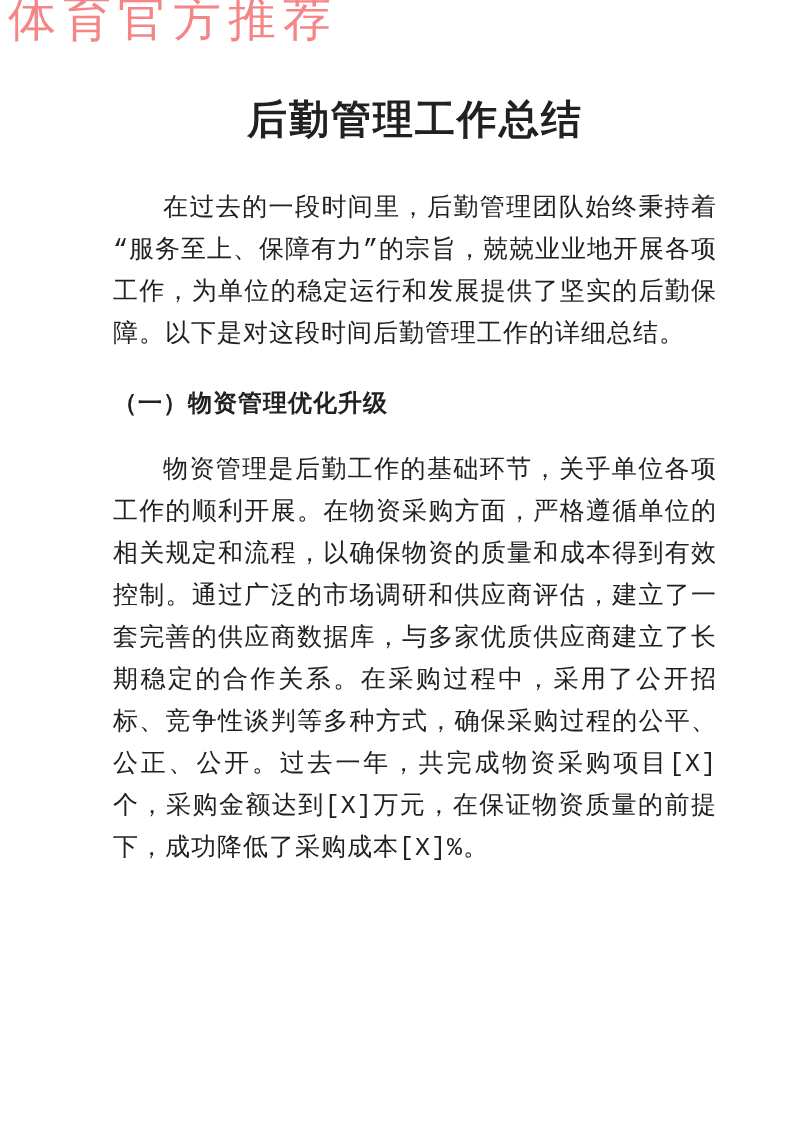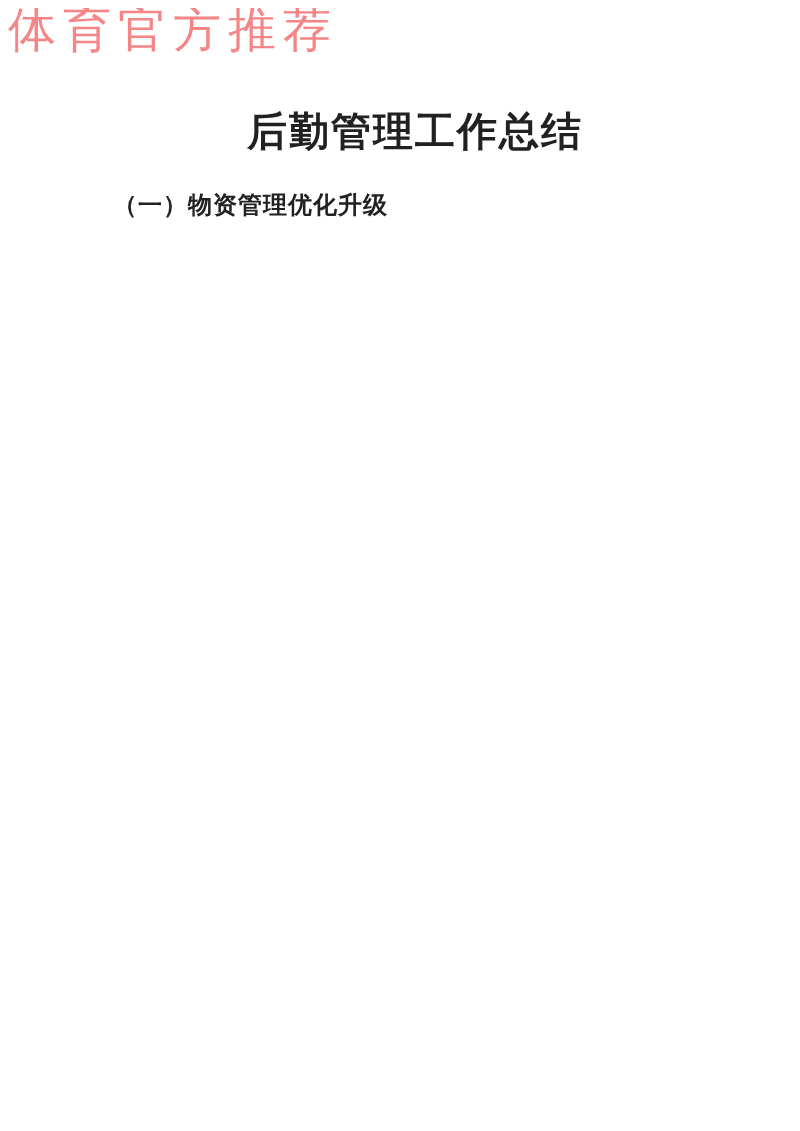--- a/index.html
+++ b/index.html
@@ -5,24 +5,24 @@
 <style>
   html, body {
     margin: 0;
     padding: 0;
     background: #ffffff;
   }
   .page {
     position: relative;
     width: 800px;
     height: 891px;
-    margin: 8px auto;
+    margin: 0 auto;
     background: #ffffff;
     overflow: hidden;
-    font-family: Liberation Sans, sans-serif;
+    font-family: Liberation Mono, monospace;
     color: #212121;
   }
   .watermark {
     position: absolute;
     top: -6px;
     left: 8px;
     font-size: 48px;
     line-height: 56px;
     letter-spacing: 7px;
     font-weight: 400;
@@ -77,20 +77,22 @@
 <body>
 
 <div class="page">
 
   <div class="watermark" style="color: rgb(244, 134, 135);">体育官方推荐</div>
 
   <div class="content">
 
     <h1 class="doc-title">后勤管理工作总结</h1>
 
+    <p class="body-text intro">在过去的一段时间里，后勤管理团队始终秉持着“服务至上、保障有力”的宗旨，兢兢业业地开展各项工作，为单位的稳定运行和发展提供了坚实的后勤保障。以下是对这段时间后勤管理工作的详细总结。</p>
 
 
     <h3 class="h-level2">（一）物资管理优化升级</h3>
 
+    <p class="body-text para-1">物资管理是后勤工作的基础环节，关乎单位各项工作的顺利开展。在物资采购方面，严格遵循单位的相关规定和流程，以确保物资的质量和成本得到有效控制。通过广泛的市场调研和供应商评估，建立了一套完善的供应商数据库，与多家优质供应商建立了长期稳定的合作关系。在采购过程中，采用了公开招标、竞争性谈判等多种方式，确保采购过程的公平、公正、公开。过去一年，共完成物资采购项目[X]个，采购金额达到[X]万元，在保证物资质量的前提下，成功降低了采购成本[X]%。</p>
 
 
   </div>
 </div>
 
 </body></html>

